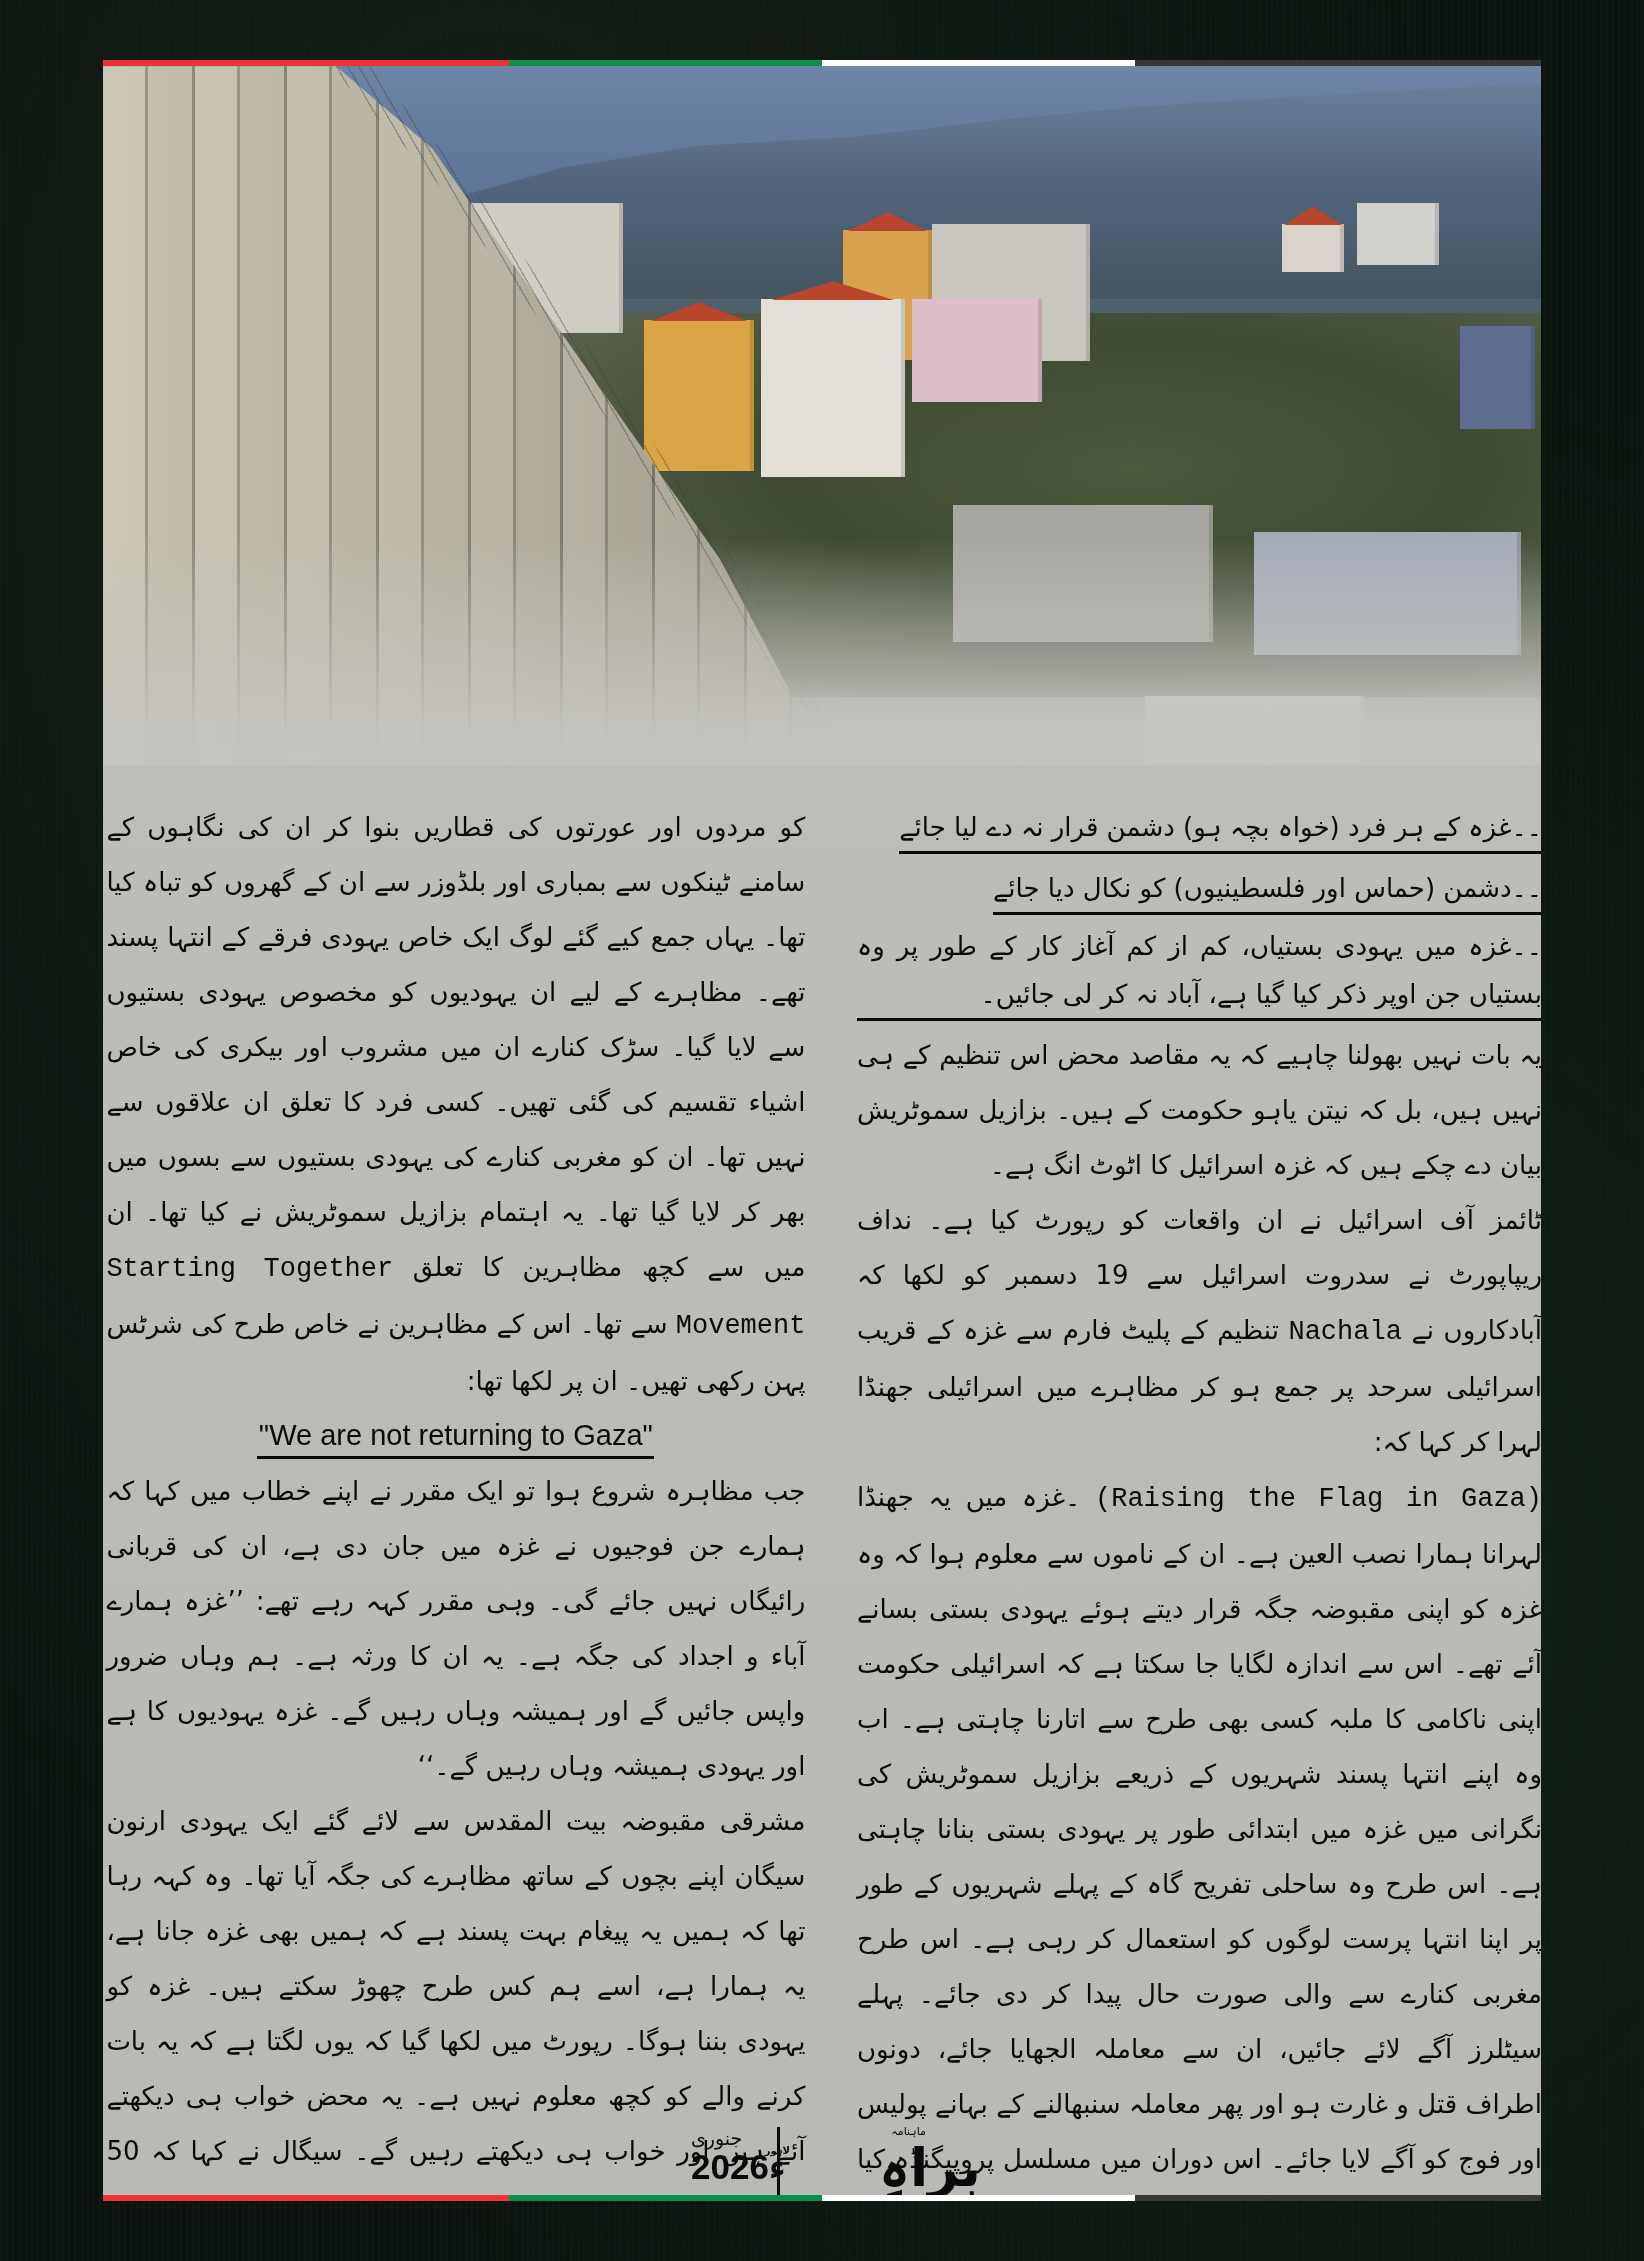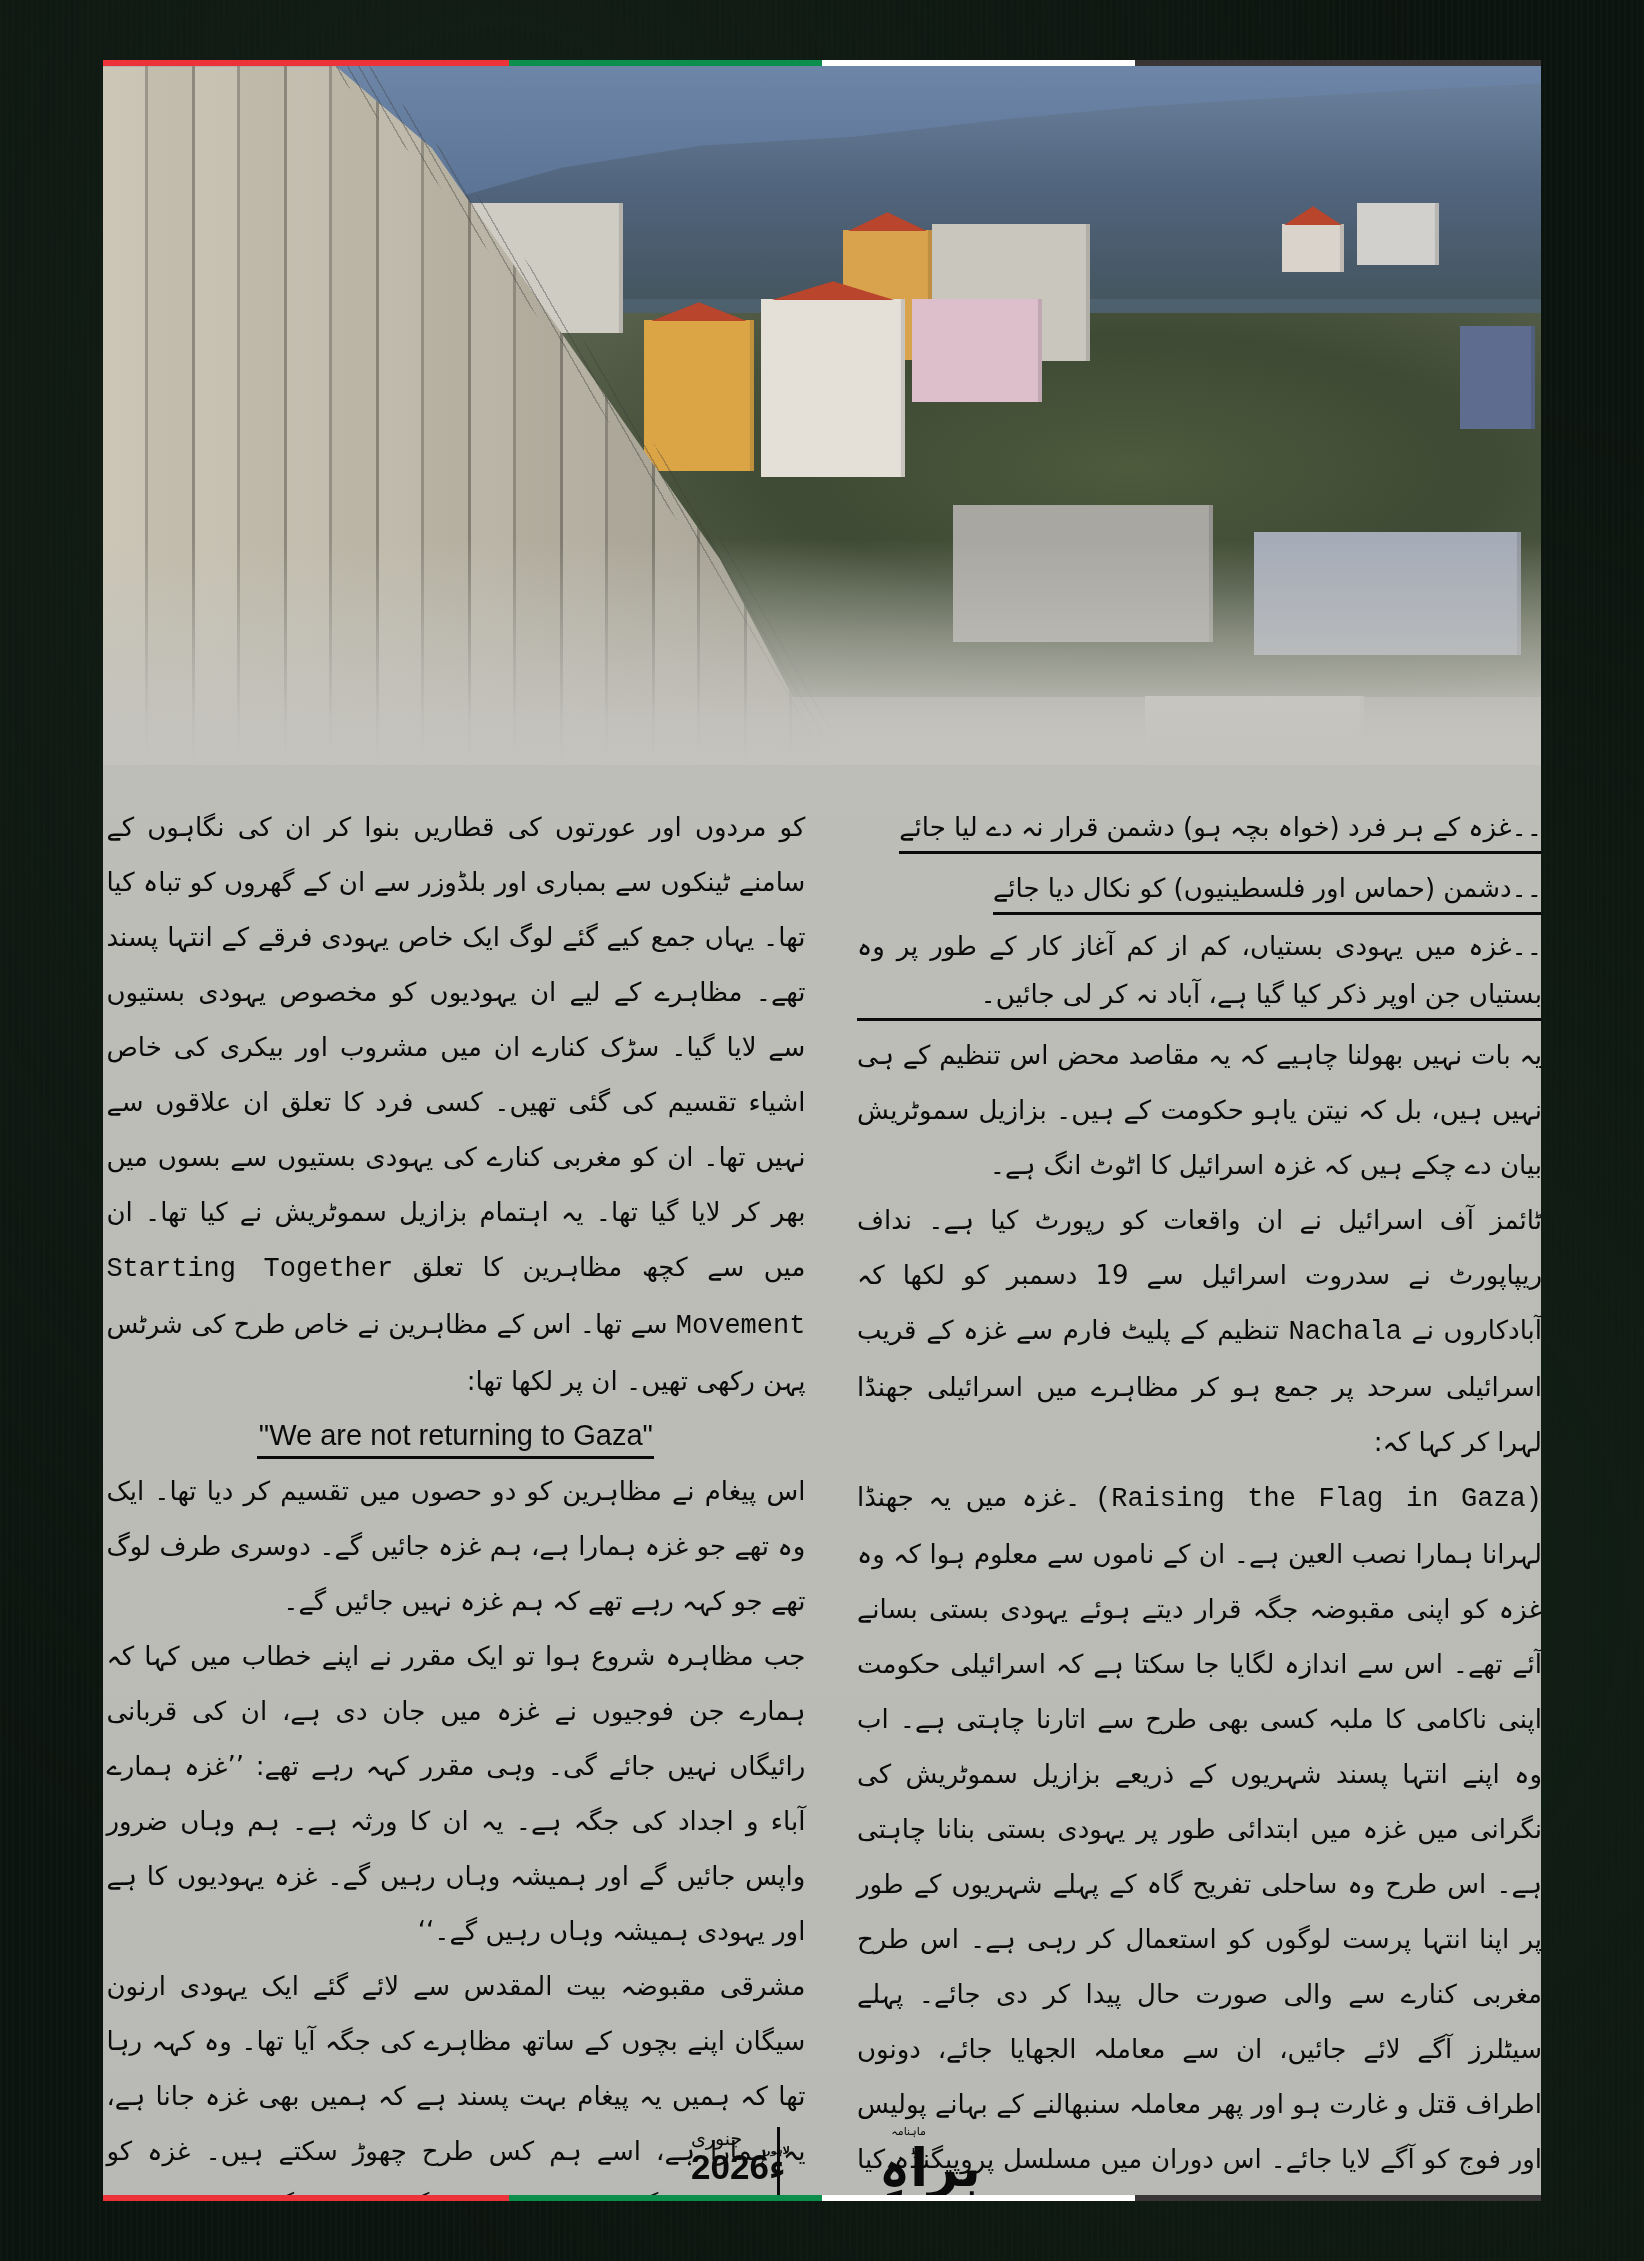--- a/index.html
+++ b/index.html
@@ -166,21 +166,20 @@
 
   <div class="col left">
     <p>
       <span>کو مردوں اور عورتوں کی قطاریں بنوا کر ان کی نگاہوں کے سامنے ٹینکوں سے بمباری اور بلڈوزر سے ان کے گھروں کو تباہ کیا تھا۔ یہاں جمع کیے گئے لوگ ایک خاص یہودی فرقے کے انتہا پسند تھے۔ مظاہرے کے لیے ان یہودیوں کو مخصوص یہودی بستیوں سے لایا گیا۔ سڑک کنارے ان میں مشروب اور بیکری کی خاص اشیاء تقسیم کی گئی تھیں۔ کسی فرد کا تعلق ان علاقوں سے نہیں تھا۔ ان کو مغربی کنارے کی یہودی بستیوں سے بسوں میں بھر کر لایا گیا تھا۔ یہ اہتمام بزازیل سموٹریش نے کیا تھا۔ ان میں سے کچھ مظاہرین کا تعلق</span>
       <span class="latin">Starting Together Movement</span>
       <span>سے تھا۔ اس کے مظاہرین نے خاص طرح کی شرٹس پہن رکھی تھیں۔ ان پر لکھا تھا:</span>
     </p>
     <span class="quote-line">
       <span>"We are not returning to Gaza"</span>
     </span>
-    <p>اس پیغام نے مظاہرین کو دو حصوں میں تقسیم کر دیا تھا۔ ایک وہ تھے جو غزہ ہمارا ہے، ہم غزہ جائیں گے۔ دوسری طرف لوگ تھے جو کہہ رہے تھے کہ ہم غزہ نہیں جائیں گے۔</p>
     <p>جب مظاہرہ شروع ہوا تو ایک مقرر نے اپنے خطاب میں کہا کہ ہمارے جن فوجیوں نے غزہ میں جان دی ہے، ان کی قربانی رائیگاں نہیں جائے گی۔ وہی مقرر کہہ رہے تھے: ’’غزہ ہمارے آباء و اجداد کی جگہ ہے۔ یہ ان کا ورثہ ہے۔ ہم وہاں ضرور واپس جائیں گے اور ہمیشہ وہاں رہیں گے۔ غزہ یہودیوں کا ہے اور یہودی ہمیشہ وہاں رہیں گے۔‘‘</p>
     <p>مشرقی مقبوضہ بیت المقدس سے لائے گئے ایک یہودی ارنون سیگان اپنے بچوں کے ساتھ مظاہرے کی جگہ آیا تھا۔ وہ کہہ رہا تھا کہ ہمیں یہ پیغام بہت پسند ہے کہ ہمیں بھی غزہ جانا ہے، یہ ہمارا ہے، اسے ہم کس طرح چھوڑ سکتے ہیں۔ غزہ کو یہودی بننا ہوگا۔ رپورٹ میں لکھا گیا کہ یوں لگتا ہے کہ یہ بات کرنے والے کو کچھ معلوم نہیں ہے۔ یہ محض خواب ہی دیکھتے آئے ہیں اور خواب ہی دیکھتے رہیں گے۔ سیگال نے کہا کہ 50 سال پہلے مغربی کنارے میں جب پہلی یہودی بستی بنائی جا رہی تھی تو اسے بھی دیوانے کا خواب کہا جا رہا تھا۔ ہم پہلے بھی غزہ میں رہتے تھے۔ یہ فیصلہ لینے کا وقت ہے۔</p>
 
   </div>
 
   <div class="footer">
     <div class="date-block">
       <div class="date-month">جنوری</div>
       <div class="date-year">2026ء</div>
     </div>

